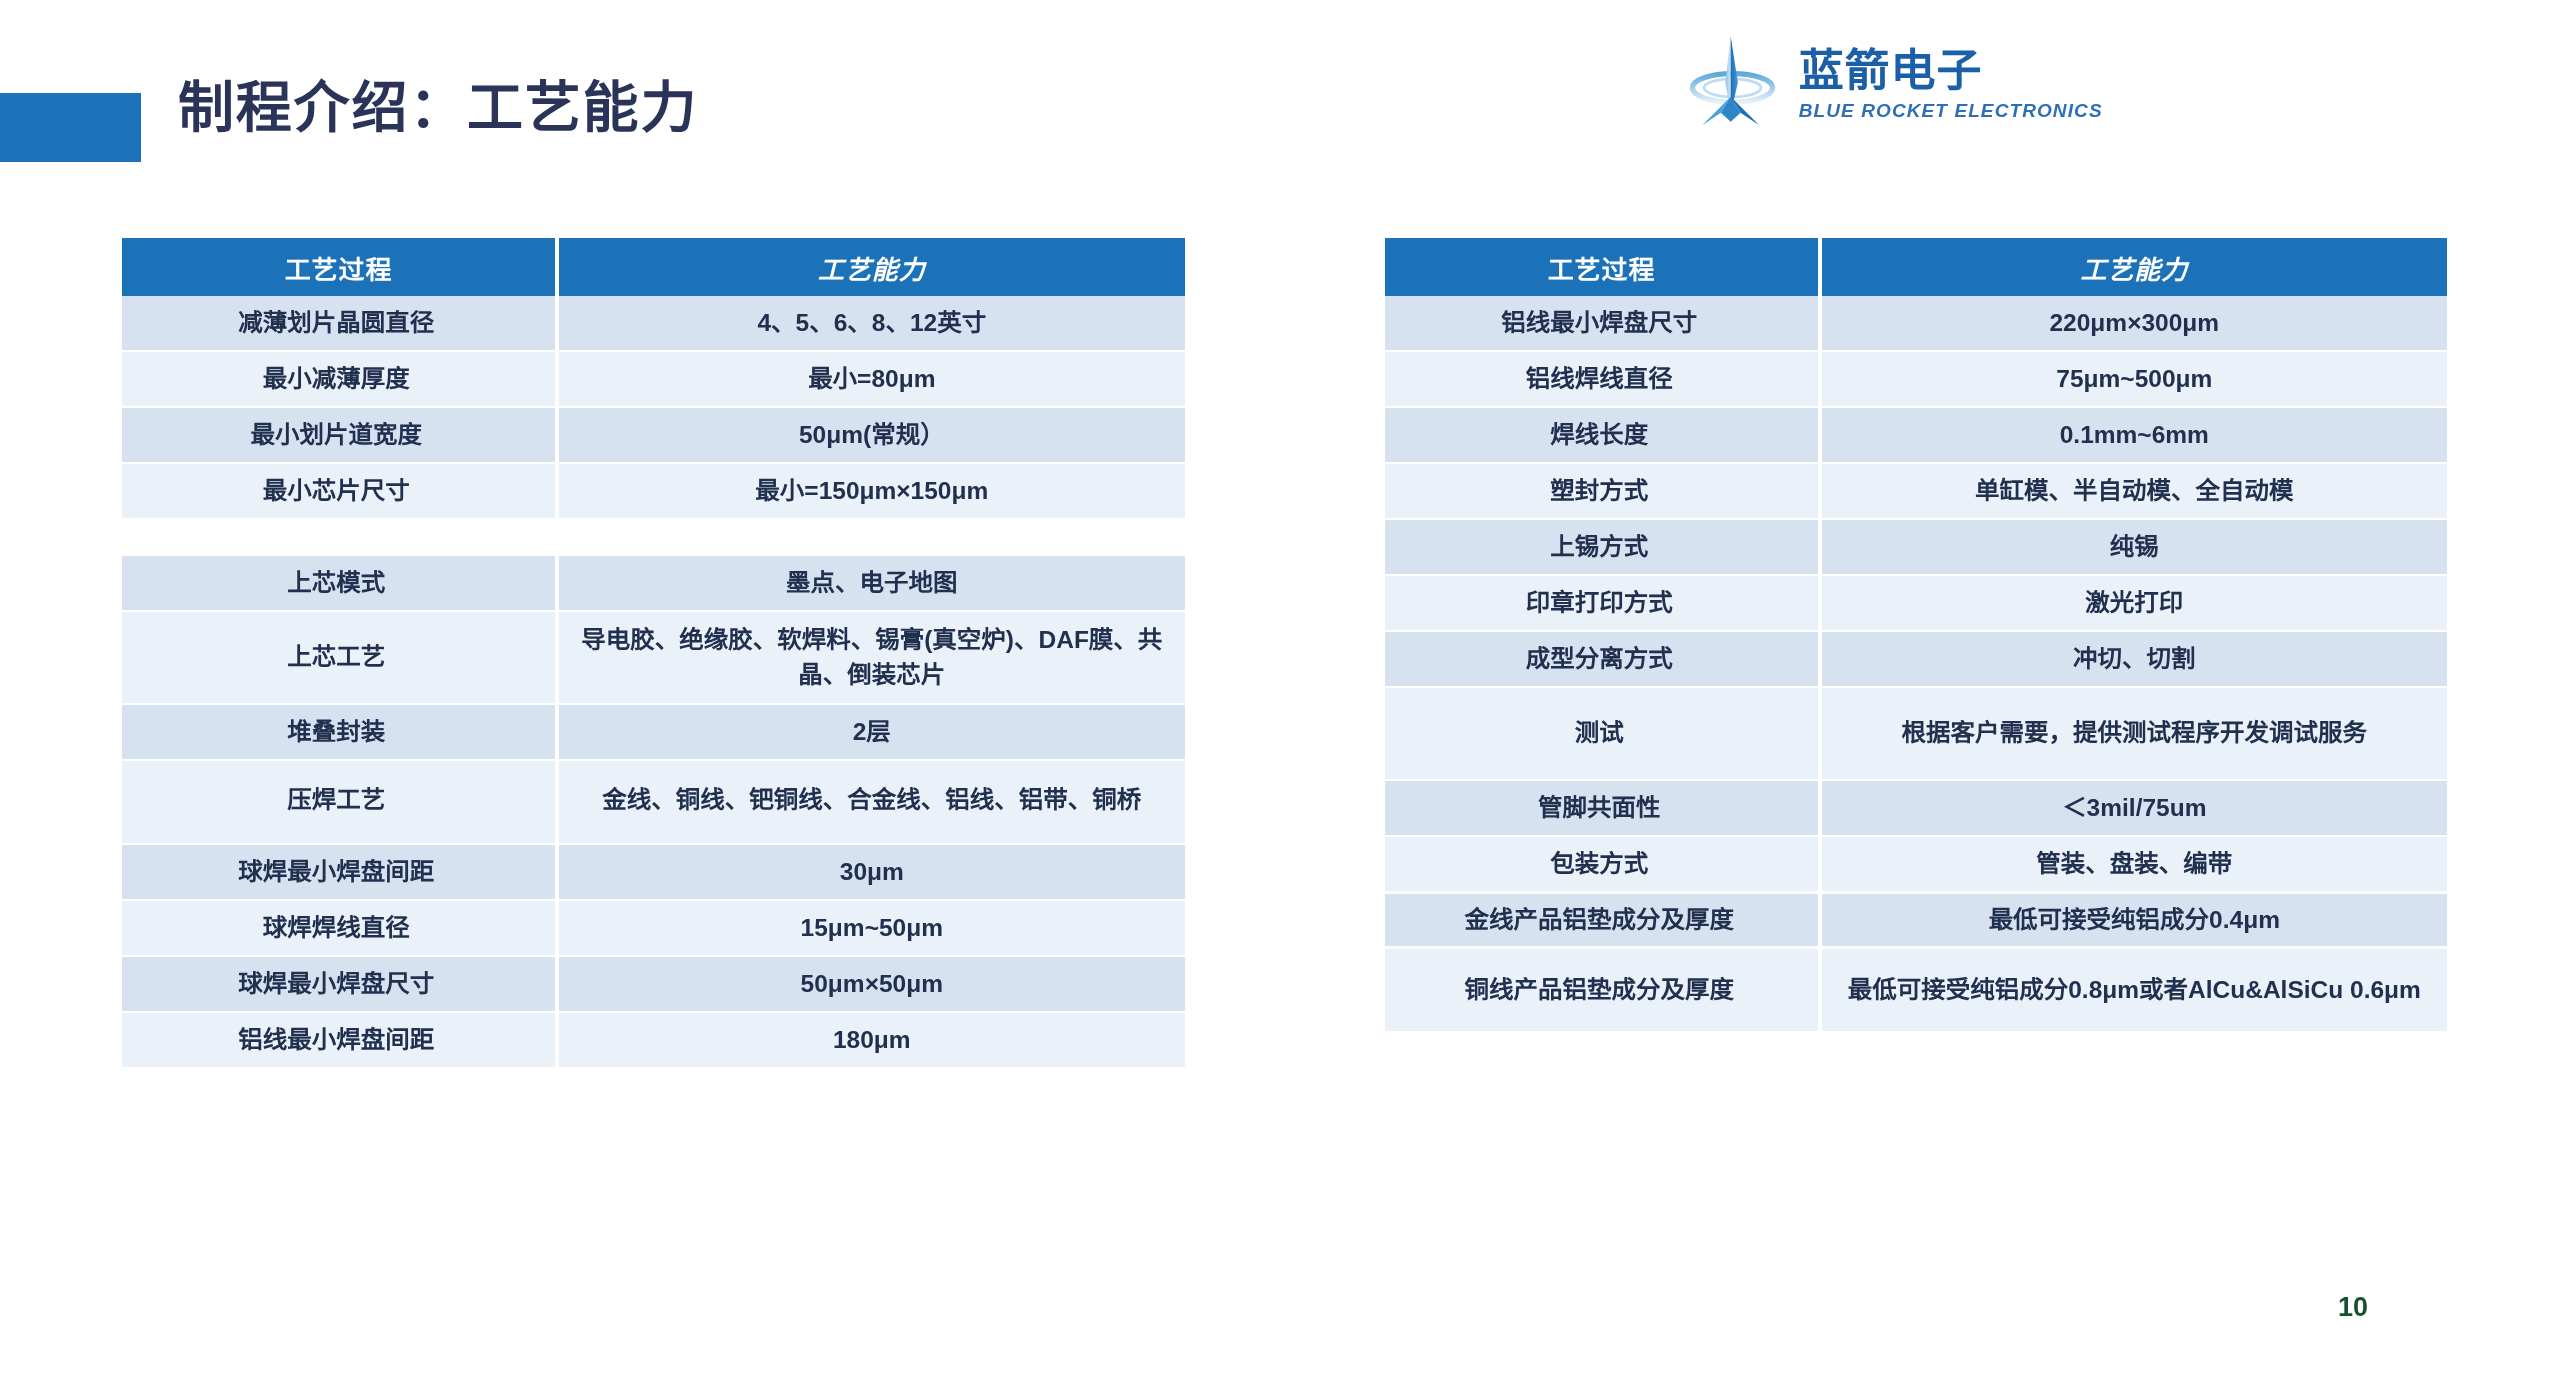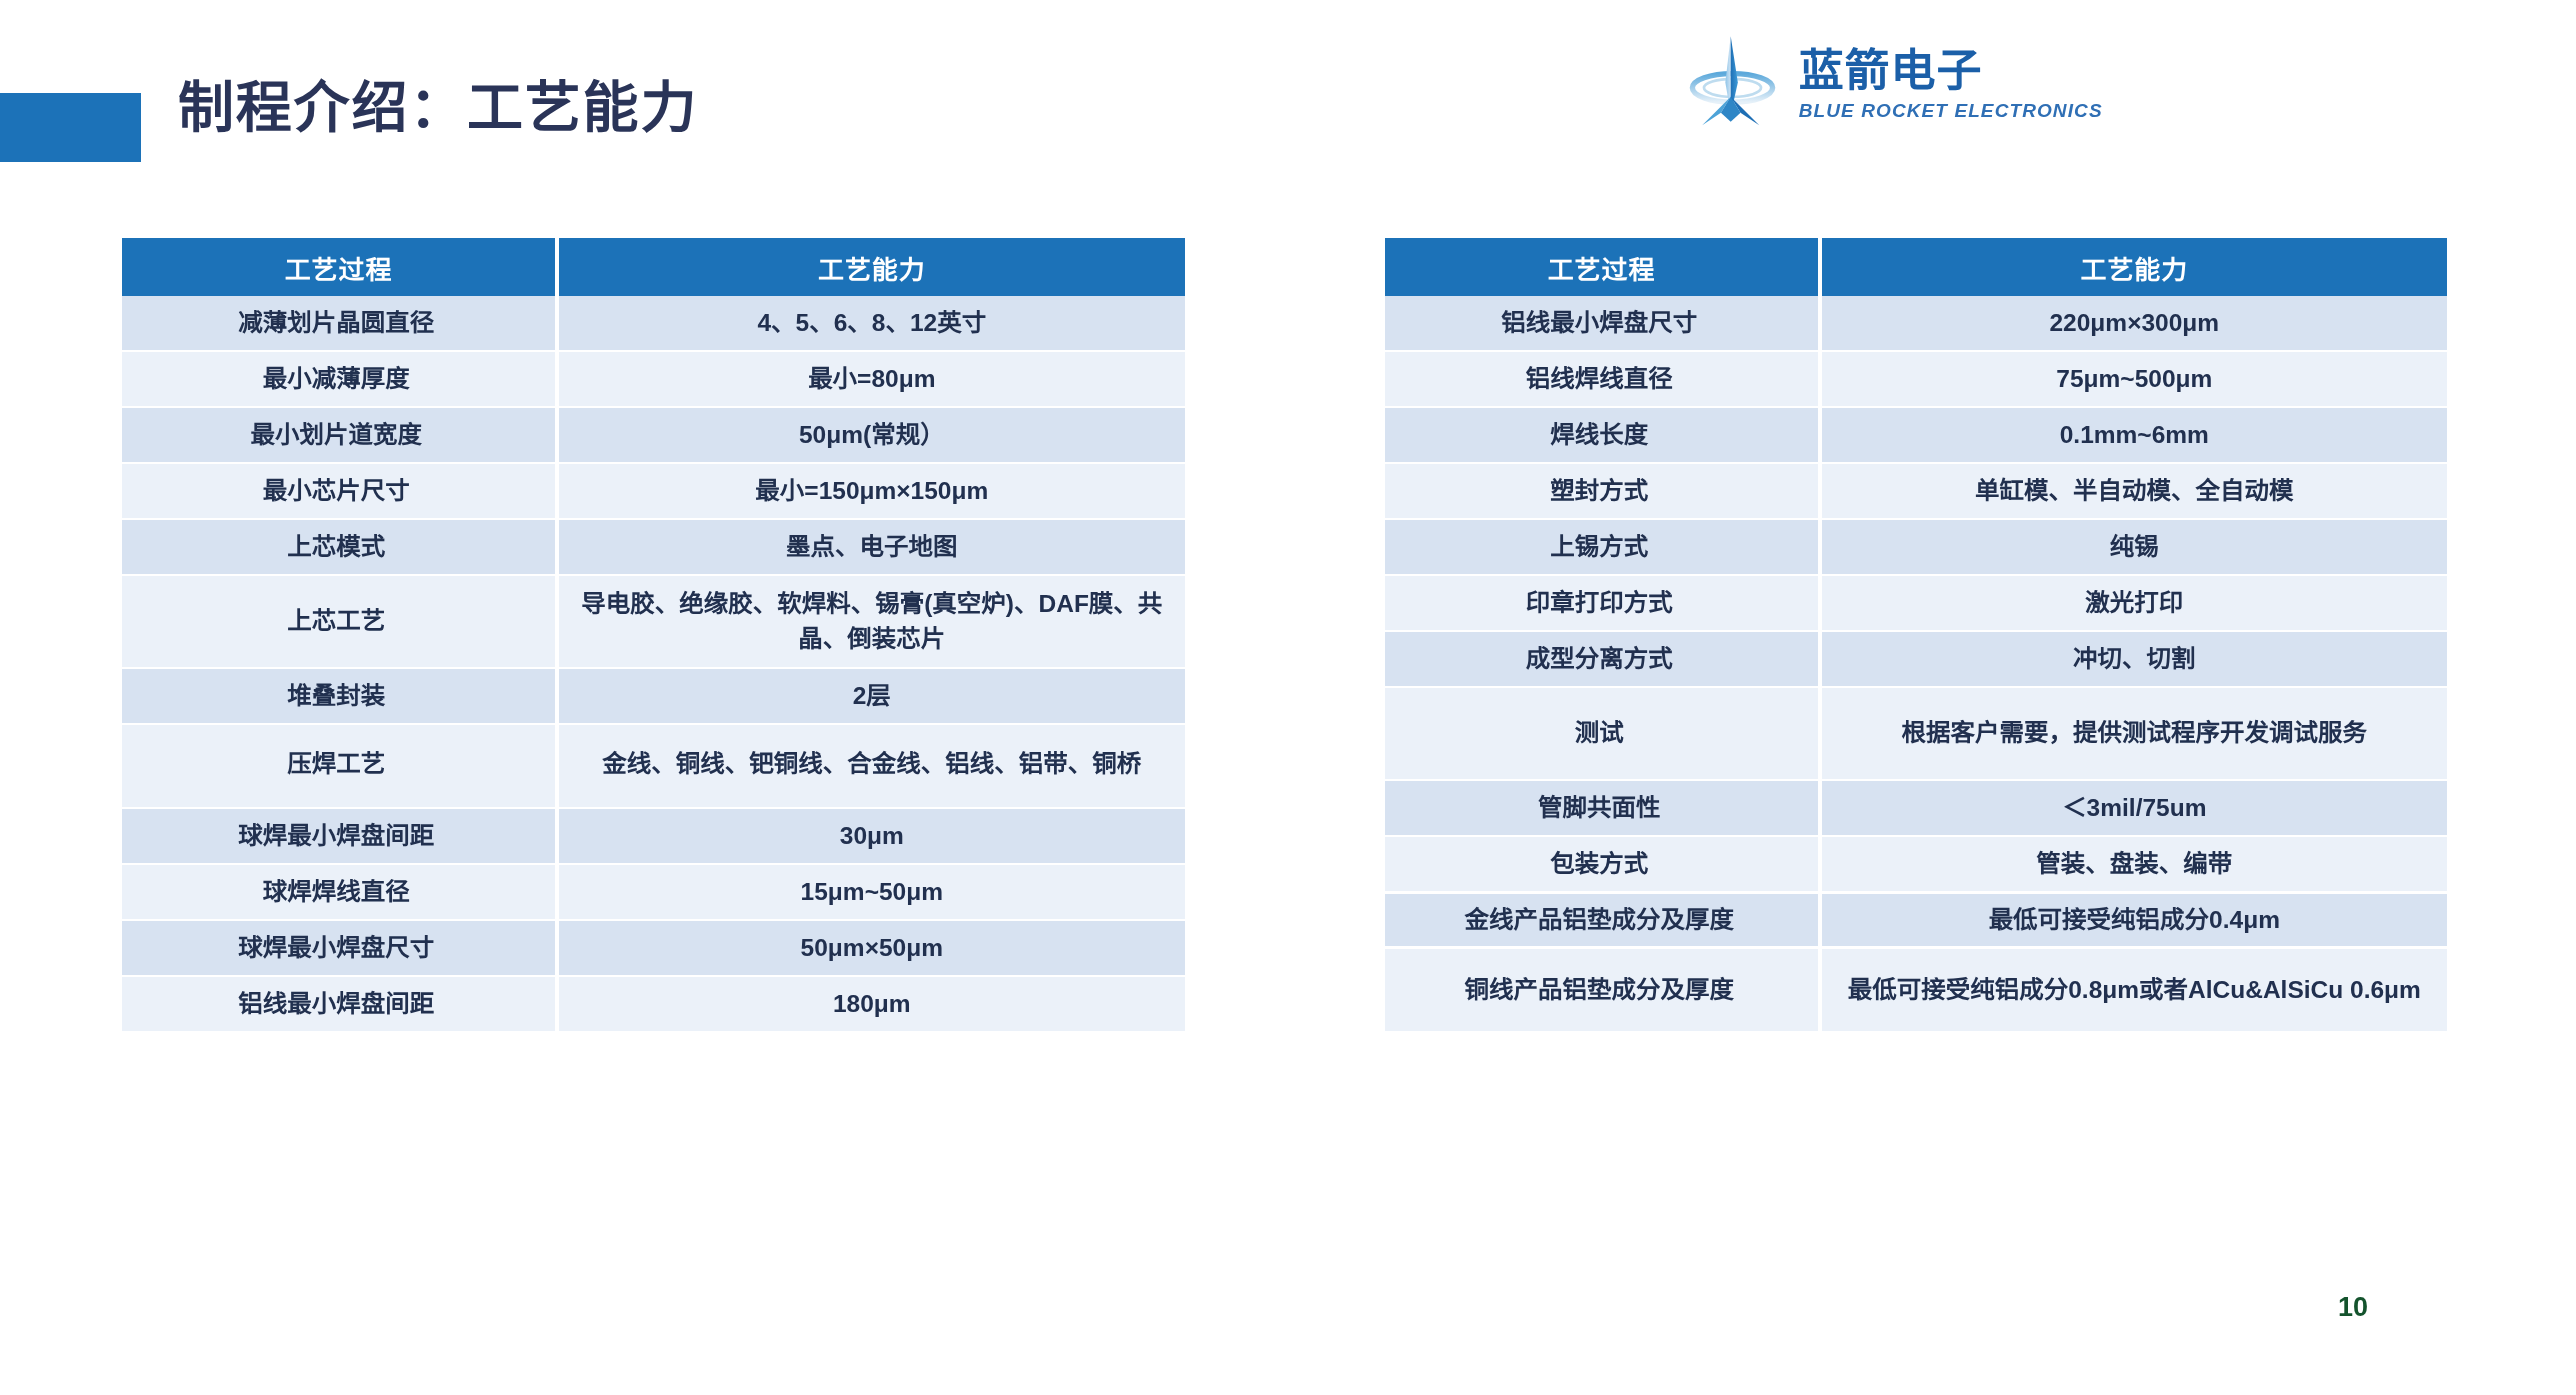--- a/index.html
+++ b/index.html
@@ -104,21 +104,21 @@
     display: flex;
     align-items: center;
     justify-content: center;
     color: #ffffff;
     font-size: 26px;
     font-weight: bold;
     letter-spacing: 0.9px;
   }
   .thead .cell.c1 { flex: 0 0 433px; }
   .thead .cell.div { flex: 0 0 3.6px; background: #ffffff; }
-  .thead .cell.c2 { flex: 1 1 auto; }
+  .thead .cell.c2 { flex: 1 1 auto; font-style: italic; }
 
   .trow {
     display: flex;
     border-bottom: 2.7px solid #ffffff;
   }
   .trow .cell {
     display: flex;
     align-items: center;
     justify-content: center;
     text-align: center;
@@ -205,21 +205,21 @@
       <div class="trow odd" style="min-height: 54px;">
         <div class="cell c1">最小划片道宽度</div>
         <div class="cell gap"></div>
         <div class="cell c2">50μm(常规）</div>
       </div>
       <div class="trow even" style="min-height: 54px;">
         <div class="cell c1">最小芯片尺寸</div>
         <div class="cell gap"></div>
         <div class="cell c2">最小=150μm×150μm</div>
       </div>
-      <div class="trow odd" style="min-height: 54px;">
+      <div class="trow odd" style="min-height: 54px; margin-top: 36px;">
         <div class="cell c1">上芯模式</div>
         <div class="cell gap"></div>
         <div class="cell c2">墨点、电子地图</div>
       </div>
       <div class="trow even" style="min-height: 91px;">
         <div class="cell c1">上芯工艺</div>
         <div class="cell gap"></div>
         <div class="cell c2">导电胶、绝缘胶、软焊料、锡膏(真空炉)、DAF膜、共晶、倒装芯片</div>
       </div>
       <div class="trow odd" style="min-height: 54px;">

